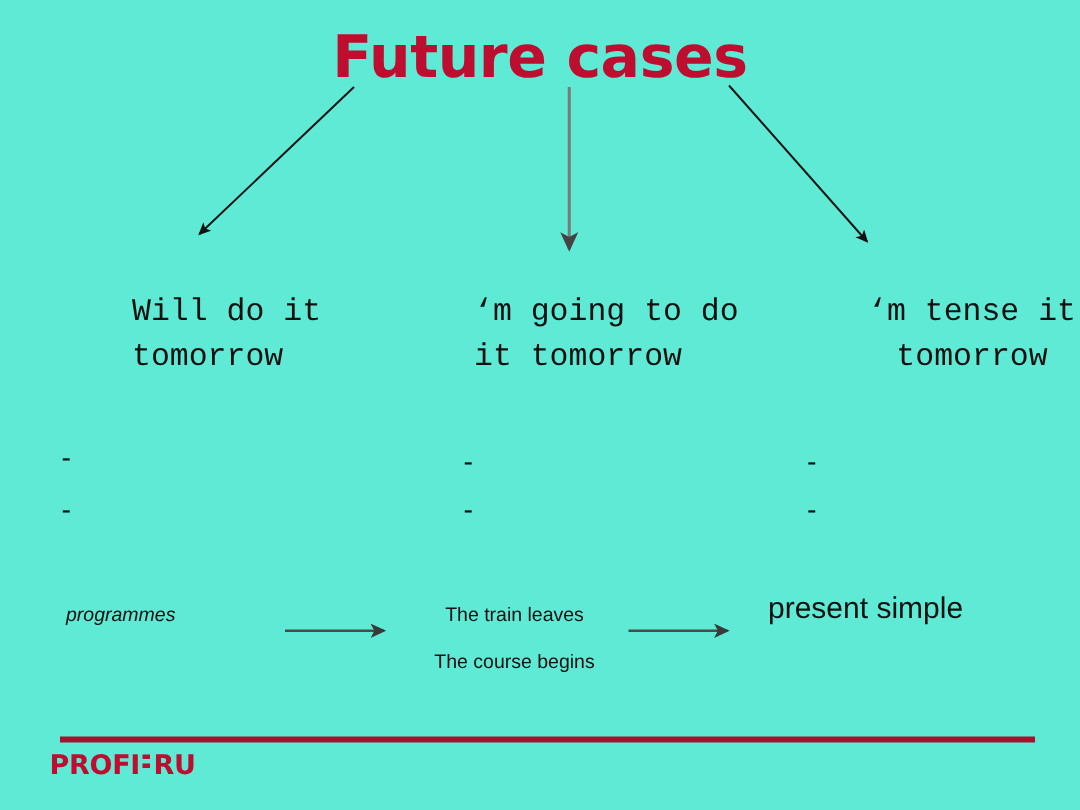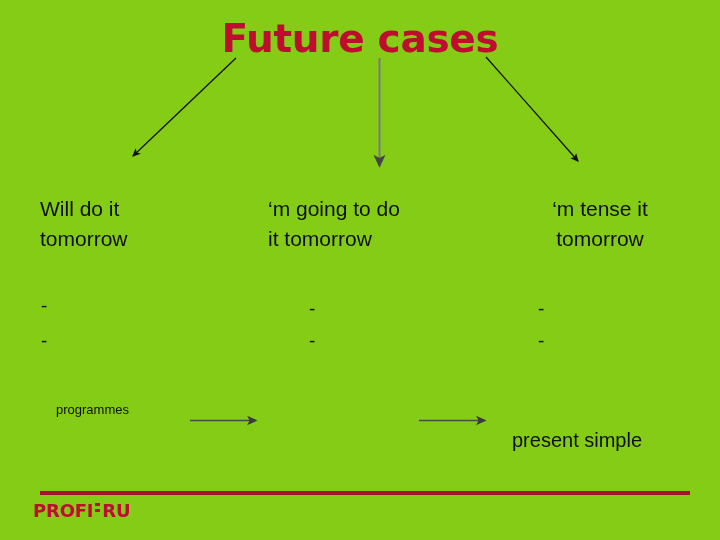--- a/index.html
+++ b/index.html
@@ -10,21 +10,21 @@
     width: 720px;
     height: 540px;
     background: #ffffff;
     font-family: "Liberation Sans", sans-serif;
     overflow: hidden;
   }
   #slide {
     position: relative;
     width: 720px;
     height: 540px;
-    background: #84cc16;
+    background: #5eead4;
   }
 
   
   #slide-title {
     position: absolute;
     left: 0;
     top: 17px;
     width: 720px;
     text-align: center;
     font-family: "DejaVu Sans", "Liberation Sans", sans-serif;
@@ -42,25 +42,26 @@
     left: 0;
     top: 0;
     width: 720px;
     height: 540px;
     pointer-events: none;
   }
 
   
   .col-heading {
     position: absolute;
-    font-family: Liberation Sans, sans-serif;
+    font-family: Liberation Mono, monospace;
     font-size: 21px;
     line-height: 30px;
     color: #101010;
     white-space: pre-line;
+    margin-left: 48px;
   }
   #col-heading-1 {
     left: 40px;
     top: 194px;
     width: 220px;
     text-align: left;
   }
   #col-heading-2 {
     left: 268px;
     top: 194px;
@@ -92,43 +93,44 @@
   
   .example-block {
     position: absolute;
     font-family: "Liberation Sans", sans-serif;
     color: #101010;
   }
   .example-line {
     white-space: nowrap;
   }
   #example-group-1 {
-    left: 40px;
+    left: 28px;
     top: 394px;
     width: 160px;
     font-size: 13px;
     line-height: 31px;
+    font-style: italic;
   }
   #example-group-1 .example-line.first { padding-left: 16px; }
   #example-group-2 {
     left: 268px;
     top: 394px;
     width: 150px;
     font-size: 13px;
     line-height: 31px;
     text-align: center;
   }
   #example-group-3 {
     left: 500px;
     top: 392px;
     width: 200px;
     font-size: 20px;
     line-height: 29px;
   }
-  #example-group-3 .example-line.first { padding-left: 12px; margin-top: 34px; }
+  #example-group-3 .example-line.first { padding-left: 12px; }
 
   
   #footer-rule {
     position: absolute;
     left: 40px;
     top: 491px;
     width: 650px;
     height: 4px;
     background: #A4122F;
   }
@@ -219,20 +221,22 @@
   <div class="dash-mark" id="dash-2-b">-</div>
 
   <div class="dash-mark" id="dash-3-a">-</div>
   <div class="dash-mark" id="dash-3-b">-</div>
 
   <div class="example-block" id="example-group-1">
     <div class="example-line first">programmes</div>
   </div>
 
   <div class="example-block" id="example-group-2">
+    <div class="example-line first">The train leaves</div>
+    <div class="example-line">The course begins</div>
   </div>
 
   <div class="example-block" id="example-group-3">
     <div class="example-line first"> present simple</div>
   </div>
 
   <div id="footer-rule"></div>
   <div id="footer-logo">
     <span>PROFI</span>
     <span class="logo-dot"></span>

